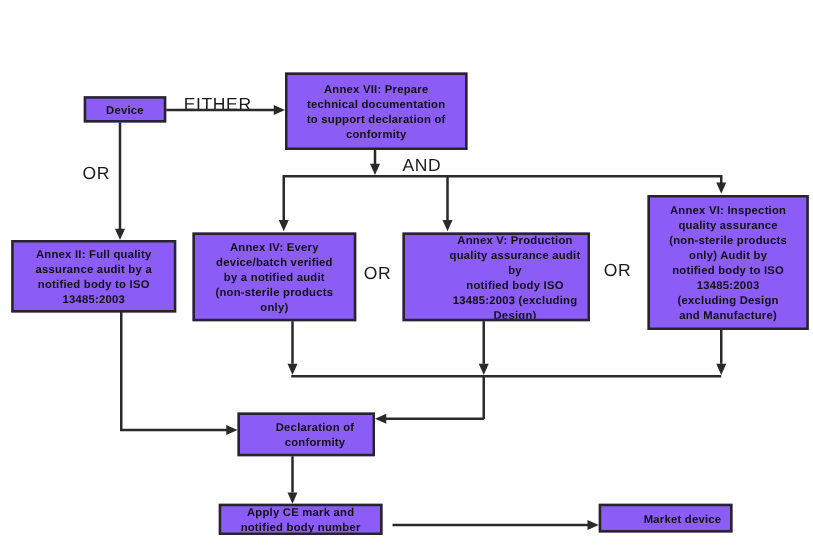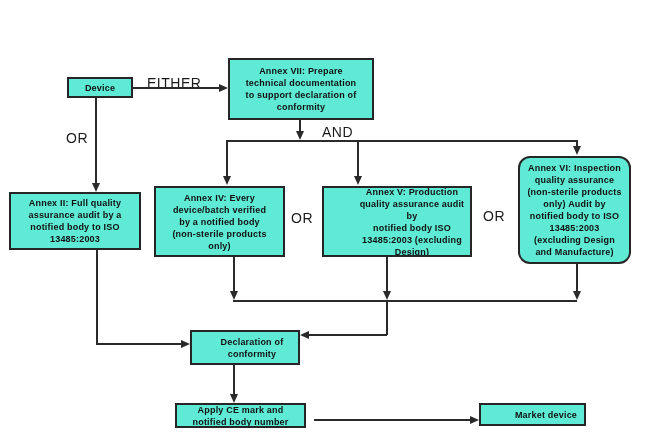--- a/index.html
+++ b/index.html
@@ -19,21 +19,21 @@
     text-align: center;
     font-size: 12px;
     font-weight: bold;
     letter-spacing: 0.3px;
     color: #111111;
   }
   .node {
     position: absolute;
     box-sizing: border-box;
     border: 2px solid #262626;
-    background: #5eead4;
+    background: #8b5cf6;
     display: flex;
     align-items: center;
     justify-content: center;
     text-align: center;
     font-size: 9px;
     font-weight: bold;
     line-height: 12px;
     letter-spacing: 0.2px;
     color: #111111;
     white-space: pre-line;
@@ -66,31 +66,31 @@
 to support declaration of
 conformity</div>
 
   <div class="node" style="left:9px; top:192px; width:132px; height:58px;">Annex II: Full quality
 assurance audit by a
 notified body to ISO
 13485:2003</div>
 
   <div class="node" style="left:154px; top:186px; width:131px; height:71px;">Annex IV: Every
 device/batch verified
-by a notified body
+by a notified audit
 (non-sterile products
 only)</div>
 
   <div class="node" style="left:322px; top:186px; width:150px; height:71px;padding-left:32px;">Annex V: Production
 quality assurance audit by
 notified body ISO
 13485:2003 (excluding
 Design)</div>
 
-  <div class="node" style="left:518px; top:156px; width:113px; height:108px;border-radius:12px;">Annex VI: Inspection
+  <div class="node" style="left:518px; top:156px; width:129px; height:108px;">Annex VI: Inspection
 quality assurance
 (non-sterile products
 only) Audit by
 notified body to ISO
 13485:2003
 (excluding Design
 and Manufacture)</div>
 
   <div class="node" style="left:190px; top:330px; width:110px; height:35px;padding-left:16px;">Declaration of
 conformity</div>

